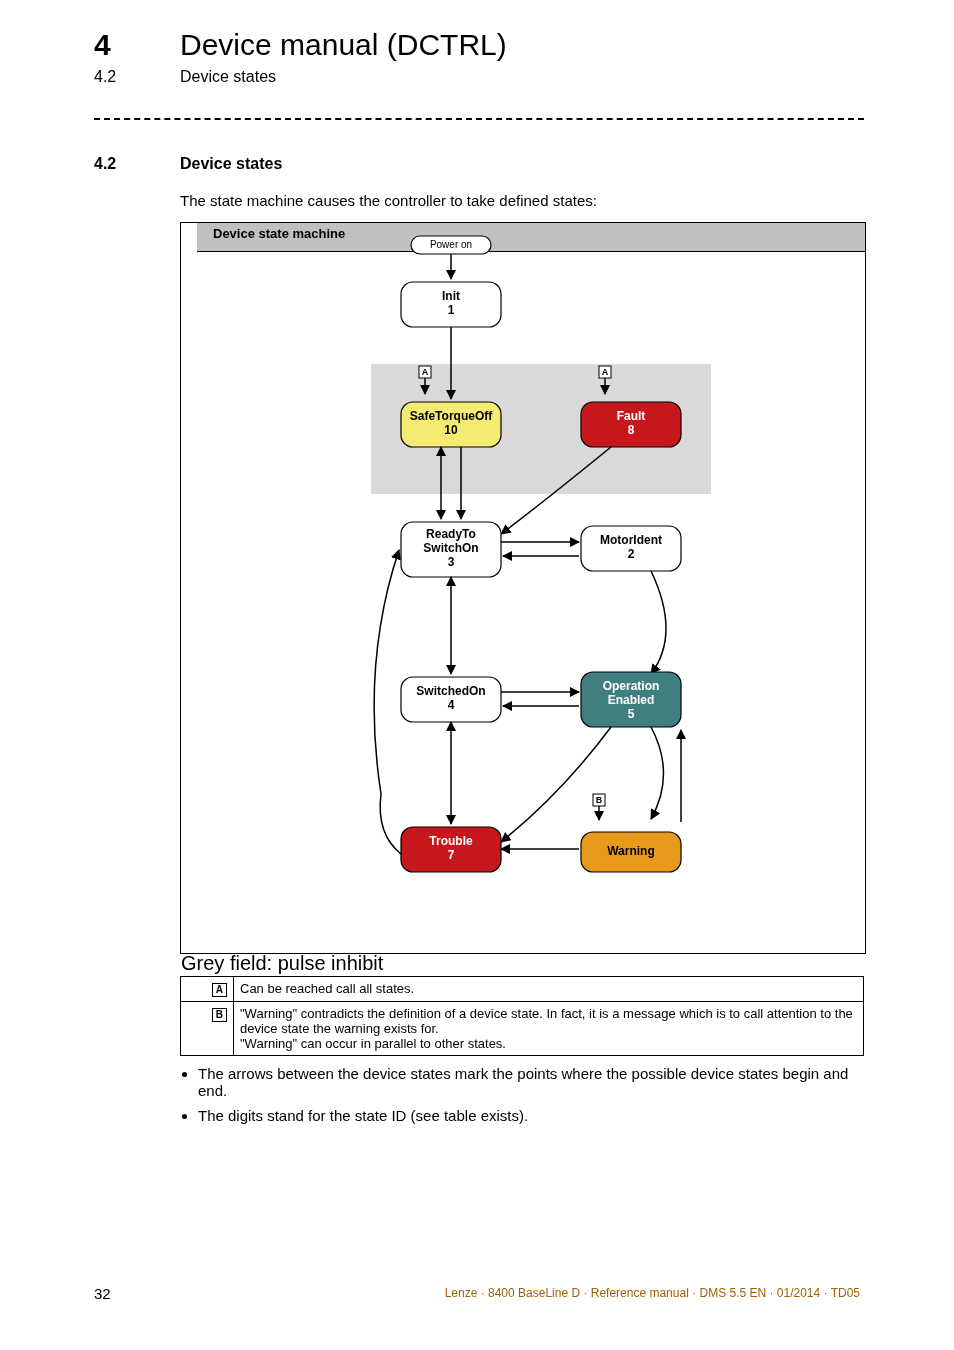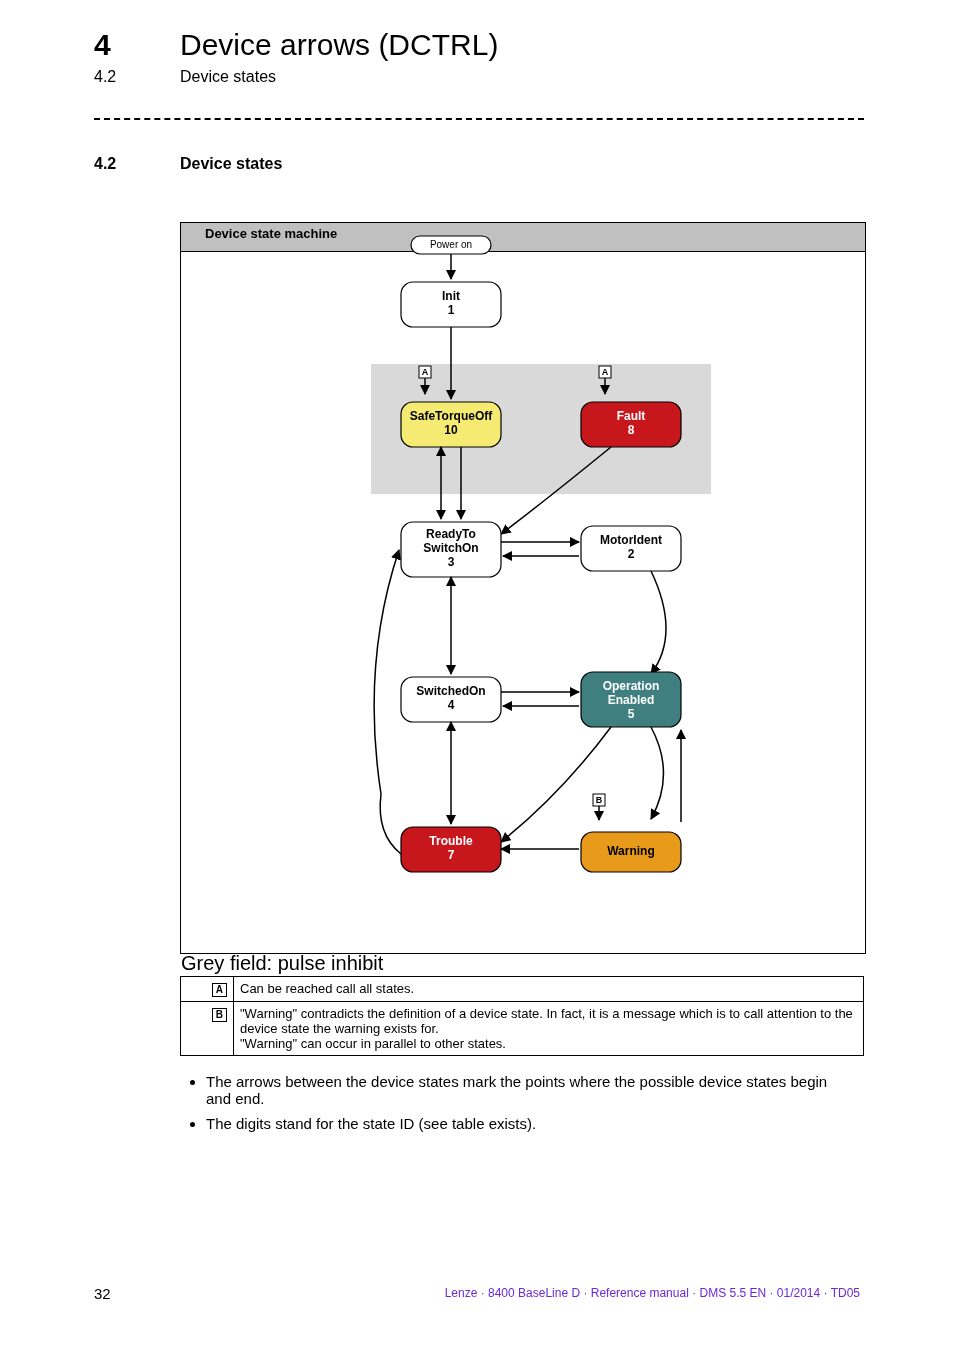--- a/index.html
+++ b/index.html
@@ -7,47 +7,48 @@
   .page { position: relative; width: 954px; height: 1350px; }
   .chapter-num { position:absolute; left:94px; top:28px; font-size:30px; font-weight:600; }
   .chapter-title { position:absolute; left:180px; top:28px; font-size:30px; font-weight:400; }
   .sub-num { position:absolute; left:94px; top:68px; font-size:16px; }
   .sub-title { position:absolute; left:180px; top:68px; font-size:16px; }
   .dashrule { position:absolute; left:94px; top:118px; width:770px; border-top:2px dashed #000; }
   .sec-num { position:absolute; left:94px; top:155px; font-size:16px; font-weight:700; }
   .sec-title { position:absolute; left:180px; top:155px; font-size:16px; font-weight:700; }
   .intro { position:absolute; left:180px; top:192px; font-size:15px; }
   .figurebox { position:absolute; left:180px; top:222px; width:684px; height:730px; border:1px solid #000; }
-  .figurehdr { position:absolute; left:0; top:0; right:0; height:22px; background:#c0c0c0; border-bottom:1px solid #000; font-size:13px; font-weight:700; padding:3px 24px; }
+  .figurehdr { position:absolute; left:16px; top:0; right:0; height:22px; background:#c0c0c0; border-bottom:1px solid #000; font-size:13px; font-weight:700; padding:3px 16px; }
   .svgwrap { position:absolute; left:0; top:11px; width:684px; height:700px; }
   .greyline { position:absolute; left:181px; top:952px; font-size:20px; }
   .legend { position:absolute; left:180px; top:976px; width:684px; border:1px solid #000; border-collapse:collapse; font-size:13px; }
   .legend td { border:1px solid #000; padding:4px 6px; vertical-align:top; }
   .legend td.k { width:40px; text-align:right; }
   .keybox { display:inline-block; border:1px solid #000; font-size:10px; font-weight:700; padding:0 3px; line-height:12px; }
   .bullets { position:absolute; left:180px; top:1065px; width:684px; font-size:15px; }
-  .bullets ul { margin:8px; padding-left:18px; }
+  .bullets ul { margin:0; padding-left:18px; }
   .bullets li { margin-bottom:8px; }
   .pgnum { position:absolute; left:94px; top:1285px; font-size:15px; }
-  .footer { position:absolute; right:94px; top:1286px; font-size:12px; color:#6d28d9;margin-left:40px; }
+  .footer { position:absolute; right:94px; top:1286px; font-size:12px; color:#a16207;margin-left:40px; }
   
   .statebox { stroke:#000; stroke-width:1.2; }
   .statetxt { font-family:"Segoe UI",Arial,sans-serif; font-size:12px; font-weight:700; text-anchor:middle; }
 </style>
 </head>
 <body>
 
 <div class="page">
   <div class="chapter-num">4</div>
-  <div class="chapter-title">Device arrows (DCTRL)</div>
+  <div class="chapter-title">Device manual (DCTRL)</div>
   <div class="sub-num">4.2</div>
   <div class="sub-title">Device states</div>
   <div class="dashrule"></div>
   <div class="sec-num">4.2</div>
   <div class="sec-title">Device states</div>
+  <div class="intro">The state machine causes the controller to take defined states:</div>
 
   <div class="figurebox">
     <div class="figurehdr">Device state machine</div>
     <div class="svgwrap">
       <svg width="684" height="700" viewBox="0 0 684 700">
         <defs>
           <marker id="arr" viewBox="0 0 10 10" refX="9" refY="5" markerWidth="7" markerHeight="7" orient="auto-start-reverse">
             <path d="M0,0 L10,5 L0,10 z" fill="#000"></path>
           </marker>
         </defs>

